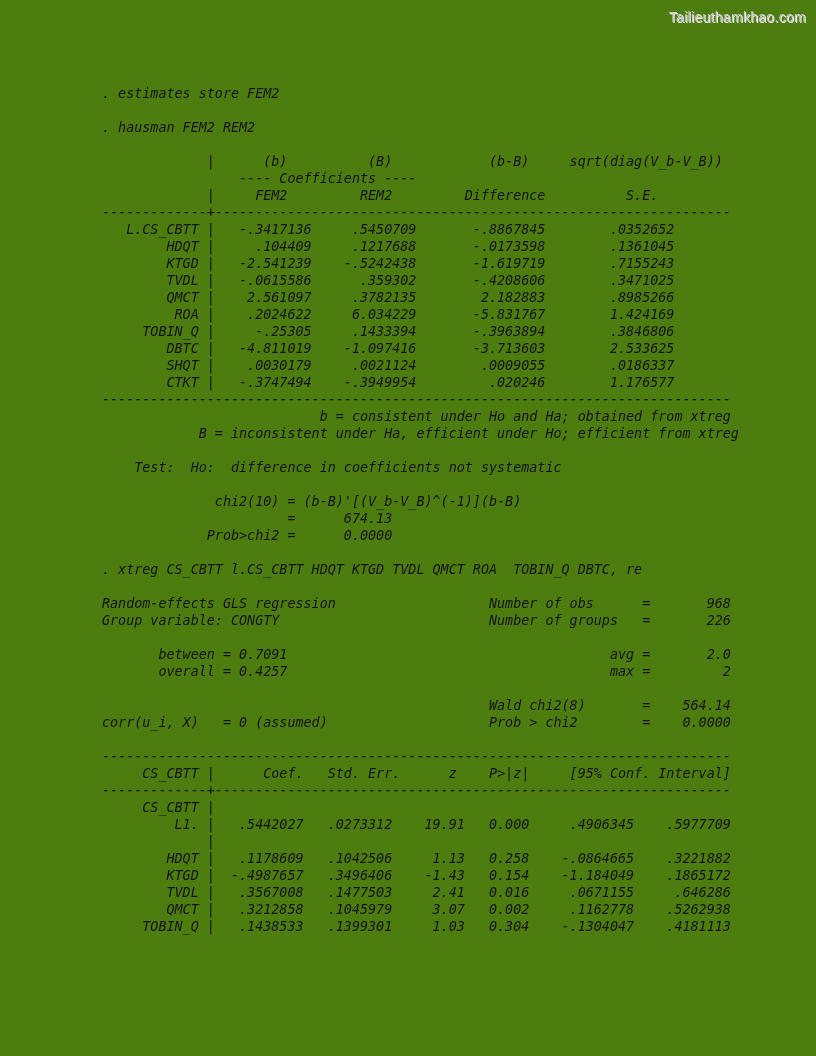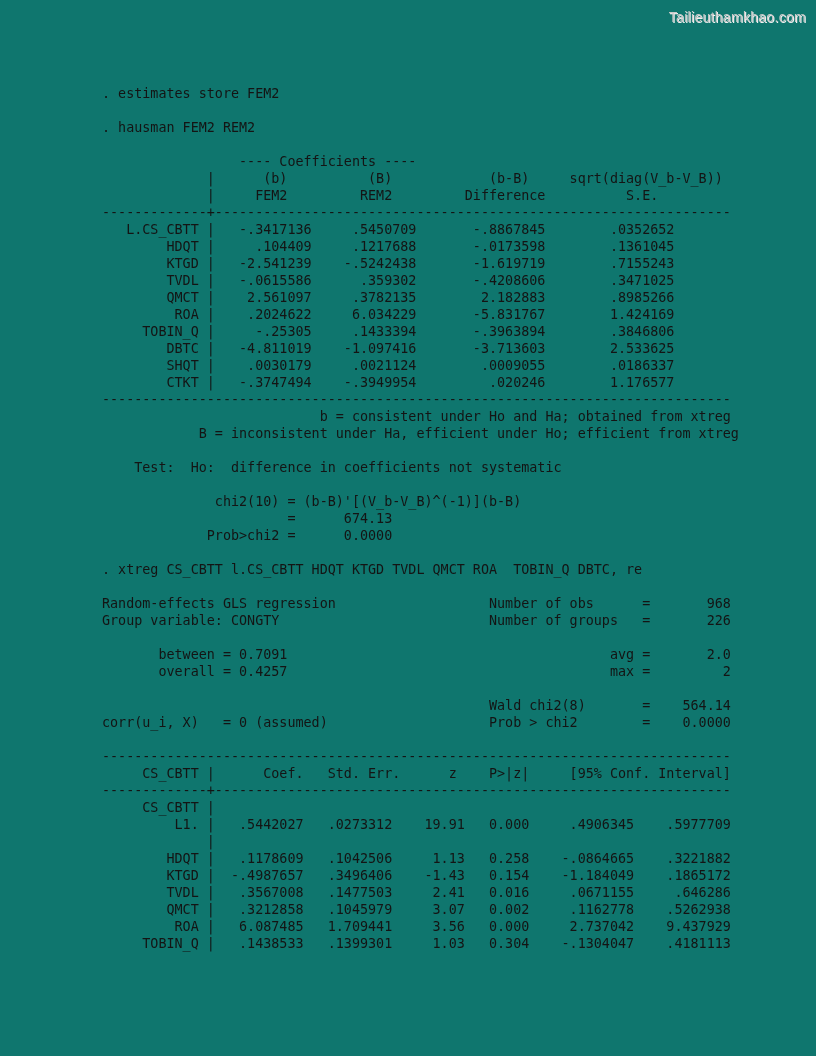--- a/index.html
+++ b/index.html
@@ -1,21 +1,21 @@
 <!DOCTYPE html>
 <html><head>
 <meta charset="utf-8">
 <style>
   * { margin: 0; padding: 0; box-sizing: border-box; }
   html, body { background: #ffffff; }
   .page {
     position: relative;
     width: 816px;
     height: 1056px;
-    background: #0f766e;
+    background: #4d7c0f;
     overflow: hidden;
   }
   .watermark {
     position: absolute;
     top: 9px;
     right: 10px;
     font-family: "Liberation Sans", sans-serif;
     font-size: 14px;
     color: #c9c9c9;
     text-shadow: 1px 1px 0 #f2f2f2;
@@ -26,34 +26,35 @@
     left: 102px;
     top: 85px;
     font-family: "DejaVu Sans Mono", "Liberation Mono", monospace;
     font-size: 13.4px;
     line-height: 17px;
     color: #141414;
   }
   .ln {
     height: 17px;
     white-space: pre;
+    font-style: italic;
   }
 </style>
 </head>
 <body>
 
 <div class="page">
   <div class="watermark">Tailieuthamkhao.com</div>
   <div class="output">
       <div class="ln">. estimates store FEM2</div>
       <div class="ln">&nbsp;</div>
       <div class="ln">. hausman FEM2 REM2</div>
       <div class="ln">&nbsp;</div>
+      <div class="ln">             |      (b)          (B)            (b-B)     sqrt(diag(V_b-V_B))</div>
       <div class="ln">                 ---- Coefficients ----</div>
-      <div class="ln">             |      (b)          (B)            (b-B)     sqrt(diag(V_b-V_B))</div>
       <div class="ln">             |     FEM2         REM2         Difference          S.E.</div>
       <div class="ln">-------------+----------------------------------------------------------------</div>
       <div class="ln">   L.CS_CBTT |   -.3417136     .5450709       -.8867845        .0352652</div>
       <div class="ln">        HDQT |     .104409     .1217688       -.0173598        .1361045</div>
       <div class="ln">        KTGD |   -2.541239    -.5242438       -1.619719        .7155243</div>
       <div class="ln">        TVDL |   -.0615586      .359302       -.4208606        .3471025</div>
       <div class="ln">        QMCT |    2.561097     .3782135        2.182883        .8985266</div>
       <div class="ln">         ROA |    .2024622     6.034229       -5.831767        1.424169</div>
       <div class="ln">     TOBIN_Q |     -.25305     .1433394       -.3963894        .3846806</div>
       <div class="ln">        DBTC |   -4.811019    -1.097416       -3.713603        2.533625</div>
@@ -83,16 +84,15 @@
       <div class="ln">------------------------------------------------------------------------------</div>
       <div class="ln">     CS_CBTT |      Coef.   Std. Err.      z    P&gt;|z|     [95% Conf. Interval]</div>
       <div class="ln">-------------+----------------------------------------------------------------</div>
       <div class="ln">     CS_CBTT |</div>
       <div class="ln">         L1. |   .5442027   .0273312    19.91   0.000     .4906345    .5977709</div>
       <div class="ln">             |</div>
       <div class="ln">        HDQT |   .1178609   .1042506     1.13   0.258    -.0864665    .3221882</div>
       <div class="ln">        KTGD |  -.4987657   .3496406    -1.43   0.154    -1.184049    .1865172</div>
       <div class="ln">        TVDL |   .3567008   .1477503     2.41   0.016     .0671155     .646286</div>
       <div class="ln">        QMCT |   .3212858   .1045979     3.07   0.002     .1162778    .5262938</div>
-      <div class="ln">         ROA |   6.087485   1.709441     3.56   0.000     2.737042    9.437929</div>
       <div class="ln">     TOBIN_Q |   .1438533   .1399301     1.03   0.304    -.1304047    .4181113</div>
     </div>
 </div>
 
 </body></html>

